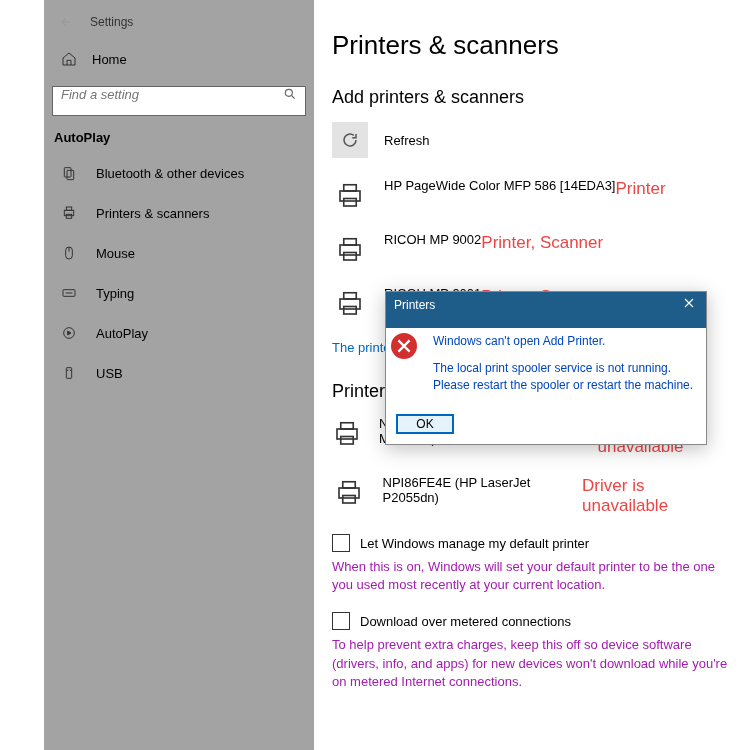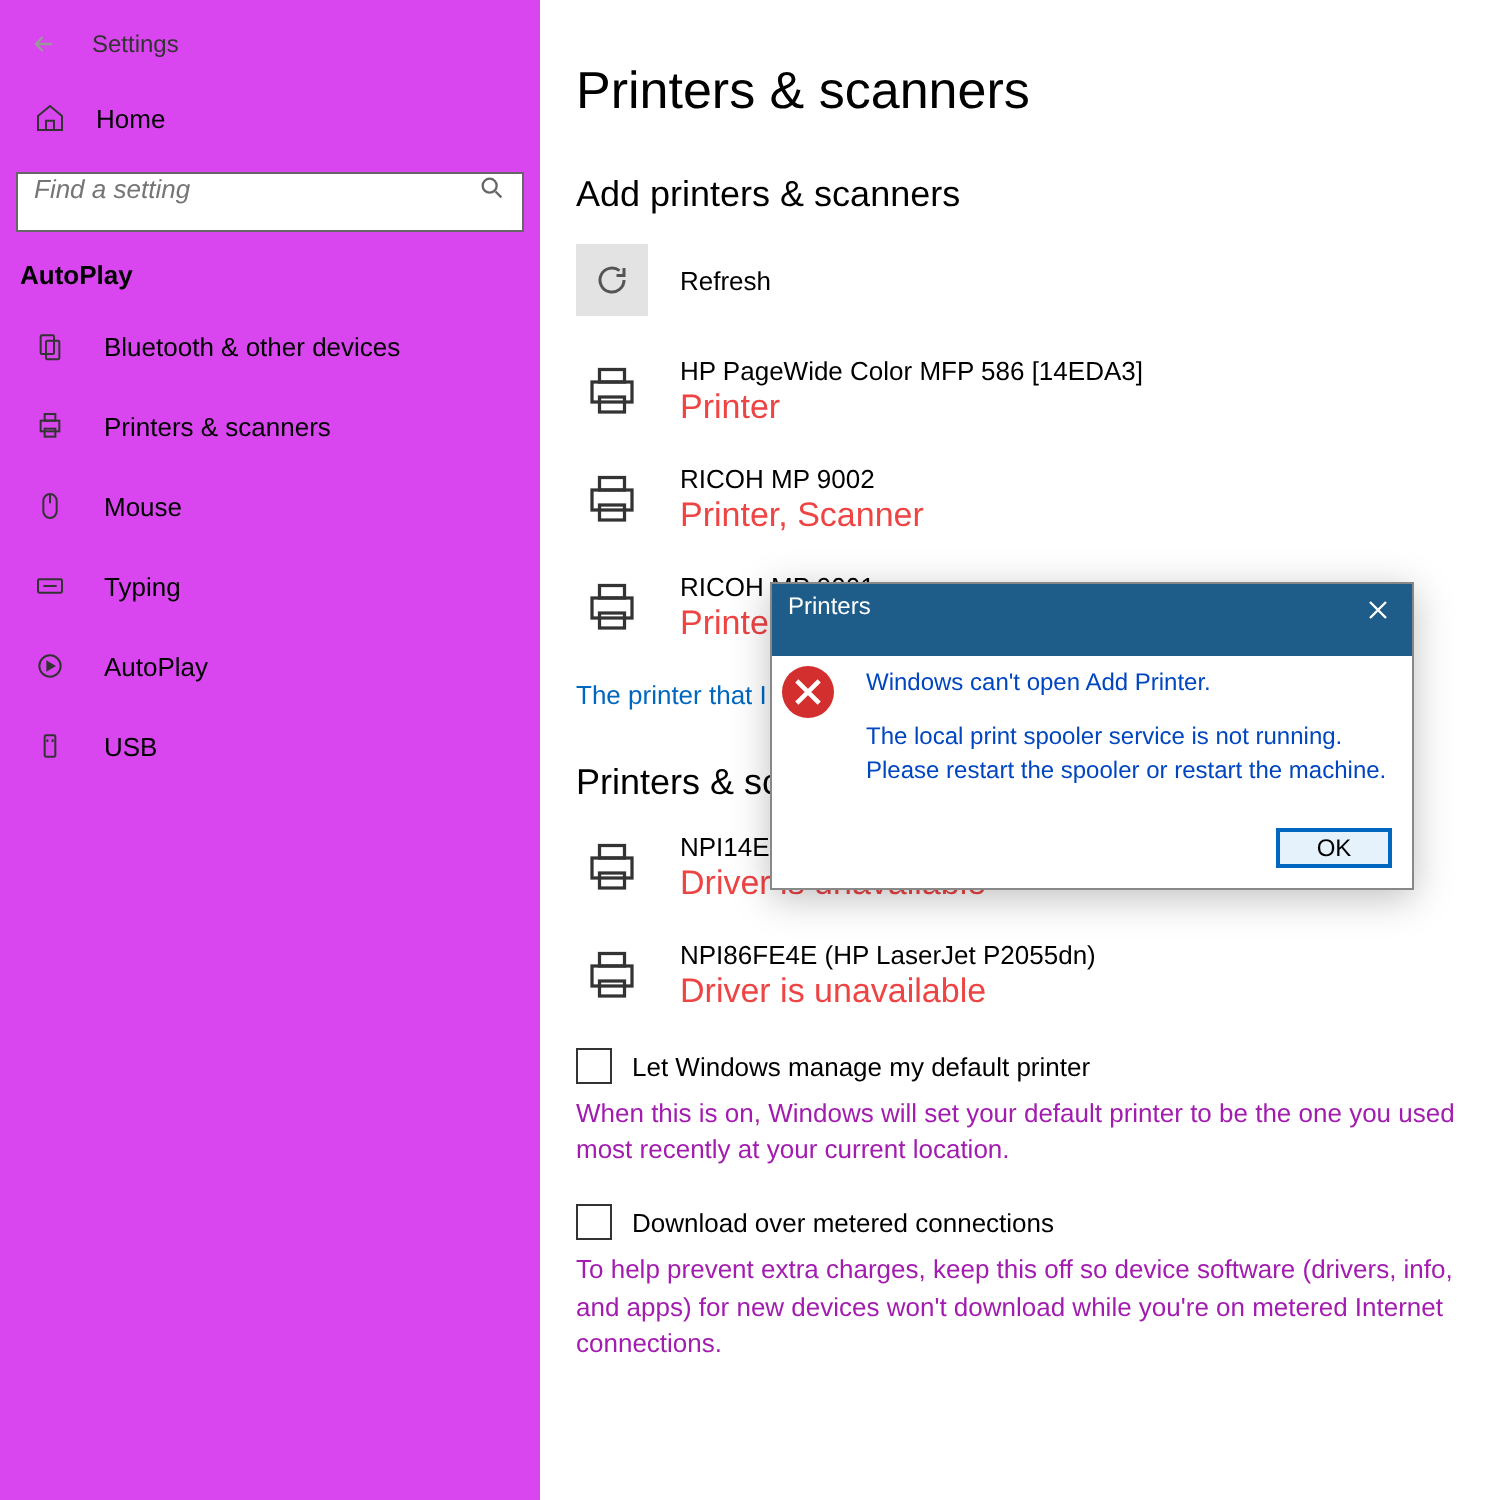--- a/index.html
+++ b/index.html
@@ -1,52 +1,52 @@
 <!DOCTYPE html>
 <html><head>
 <meta charset="utf-8">
 <style>
 * { box-sizing: border-box; margin: 0; padding: 0; font-family: "Segoe UI", -apple-system, sans-serif; }
 body { width: 747px; height: 750px; background: #fff; overflow: hidden; display: flex; color: #000; font-size: 13px; }
-.sidebar { width: 270px; background: #d946ef; height: 100%; padding: 0; }
+.sidebar { width: 270px; background: #a3a3a3; height: 100%; padding: 0; margin-left: 44px; }
 .header-row { display: flex; align-items: center; padding: 10px 12px 0 12px; height: 34px; }
 .back-arrow { width: 20px; height: 20px; display: flex; align-items: center; justify-content: center; color: #999; margin-right: 14px; }
 .app-title { font-size: 12px; color: #333; }
 .home-row { display: flex; align-items: center; padding: 12px 16px; cursor: pointer; margin-top: 4px; }
 .home-row .icon { width: 18px; height: 18px; margin-right: 14px; display: flex; align-items: center; justify-content: center; }
 .search-wrap { padding: 0 8px; margin-top: 6px; }
 .search-box { width: 100%; border: 1px solid #666; background: #fff; height: 30px; display: flex; align-items: flex-start; padding: 0 8px; }
 .search-input { flex: 1; border: none; outline: none; font-size: 13px; font-style: italic; background: transparent; }
 .search-icon { width: 14px; height: 14px; color: #666; }
 .category { padding: 14px 10px 8px 10px; font-weight: 600; font-size: 13px; }
 .nav-item { display: flex; align-items: center; padding: 11px 16px; cursor: pointer; font-size: 13px; }
 .nav-item .icon { width: 18px; height: 18px; margin-right: 18px; display: flex; align-items: center; justify-content: center; color: #333; }
 .main { flex: 1; padding: 30px 18px 18px 18px; height: 100%; overflow: hidden; position: relative; }
 h1 { font-size: 26px; font-weight: 400; margin-bottom: 26px; }
 h2 { font-size: 18px; font-weight: 400; margin-bottom: 14px; margin-top: 26px; }
 .refresh-row { display: flex; align-items: center; margin-bottom: 20px; }
 .refresh-btn { width: 36px; height: 36px; background: #e3e3e3; display: flex; align-items: center; justify-content: center; margin-right: 16px; cursor: pointer; }
 .device-row { display: flex; align-items: flex-start; margin-bottom: 18px; cursor: pointer; }
 .device-icon { width: 36px; height: 36px; margin-right: 16px; display: flex; align-items: center; justify-content: center; }
-.device-info { display: flex; flex-direction: column; }
+.device-info { display: flex; }
 .device-name { font-size: 13px; }
 .device-sub { font-size: 17px; color: #ef4444; margin-top: 1px; }
 .link-text { color: #0067c0; font-size: 13px; margin-top: 2px; margin-bottom: 18px; cursor: pointer; }
 .checkbox-row { display: flex; align-items: center; margin-bottom: 6px; margin-top: 8px; }
 .checkbox-box { width: 18px; height: 18px; border: 1.5px solid #333; margin-right: 10px; cursor: pointer; flex-shrink: 0; }
 .help-text { font-size: 13px; color: #a21caf; line-height: 1.4; margin-bottom: 18px; }
 
 .dialog { position: absolute; left: 385px; top: 291px; width: 322px; background: #fff; border: 1px solid #888; box-shadow: 0 4px 18px rgba(0,0,0,0.25); font-size: 12px; }
-.dialog-title { background: #1e5c8a; color: #fff; padding: 4px 8px; display: flex; align-items: flex-start; justify-content: space-between; height: 36px; }
+.dialog-title { background: #1e5c8a; color: #fff; padding: 16px 8px; display: flex; align-items: flex-end; justify-content: space-between; height: 36px; }
 .dialog-close { width: 18px; height: 18px; display: flex; align-items: center; justify-content: center; cursor: pointer; }
 .dialog-body { padding: 5px; display: flex; align-items: flex-start; }
 .dialog-erricon { width: 26px; height: 26px; border-radius: 50%; background: #d32f2f; display: flex; align-items: center; justify-content: center; color: #fff; font-weight: bold; margin-right: 16px; flex-shrink: 0; }
 .dialog-text { color: #0046c0; font-size: 12px; line-height: 1.4; }
 .dialog-text p { margin-bottom: 10px; }
-.dialog-footer { display: flex; justify-content: flex-end; padding: 6px 10px 10px 10px; }
+.dialog-footer { display: flex; justify-content: flex-start; padding: 6px 10px 10px 10px; }
 .dialog-ok { width: 58px; height: 20px; border: 2px solid #0067c0; background: #e5f1fb; font-size: 12px; cursor: pointer; }
 svg { display: block; }
 </style>
 </head>
 <body>
 
 <div class="sidebar">
   <div class="header-row">
     <span class="back-arrow">
       <svg width="14" height="14" viewBox="0 0 24 24" fill="none" stroke="currentColor" stroke-width="2">

